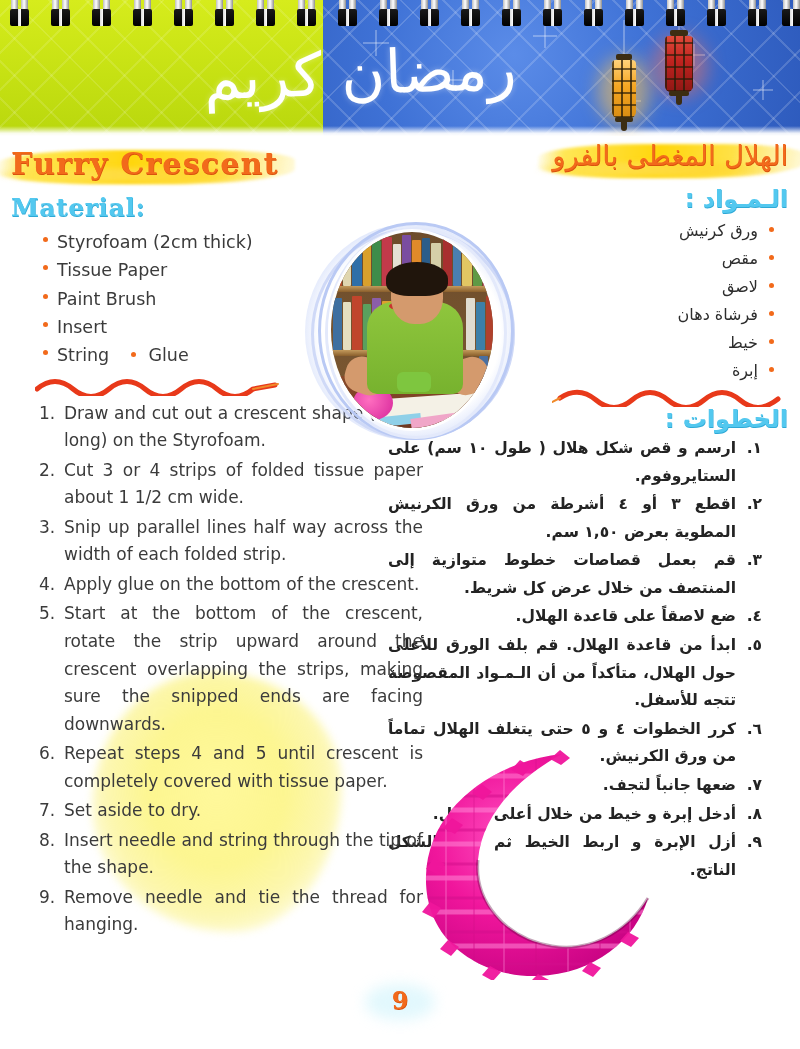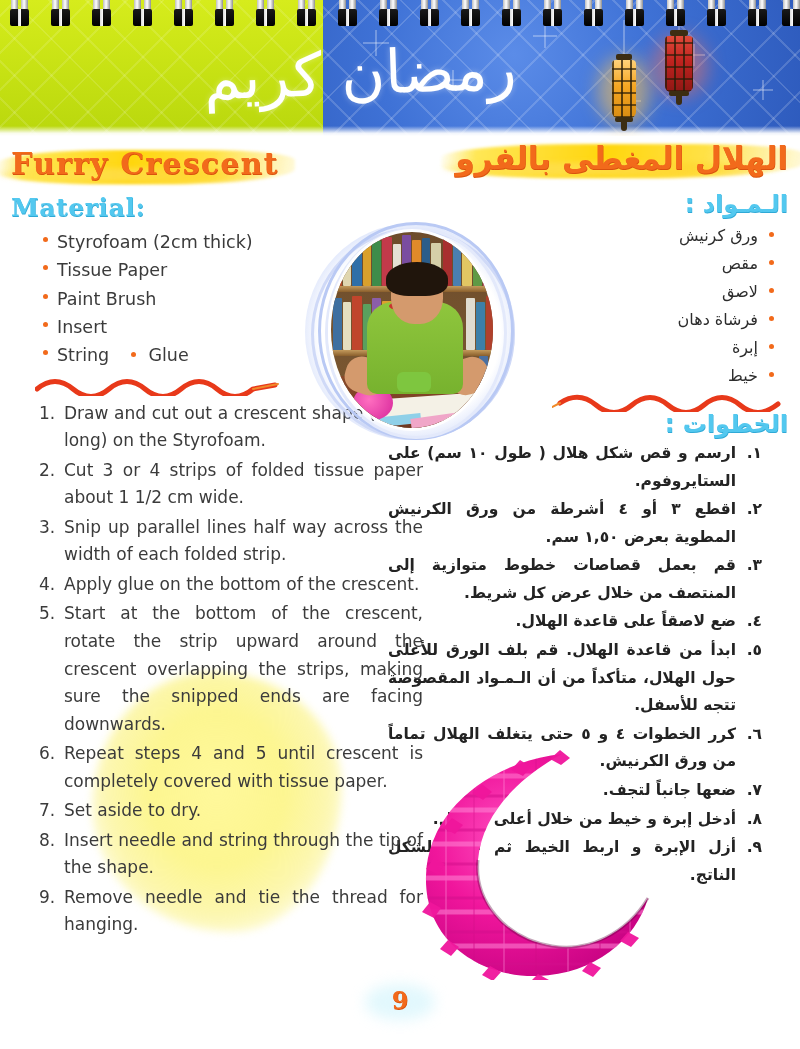--- a/index.html
+++ b/index.html
@@ -85,21 +85,21 @@
     filter:blur(2.5px);border-radius:50%;z-index:0;
   }
   .brush .txt{position:relative;z-index:2;}
 
   .title-en{
     font-size:30px;color:#f26a1b;font-weight:700;letter-spacing:1.2px;
     font-family:"DejaVu Serif","Liberation Serif",serif;
     text-shadow:.5px .5px 0 #d9520d;
   }
   .title-ar{
-    font-size:31px;color:#f26a1b;font-weight:700;
+    font-size:27px;color:#f26a1b;font-weight:400;
     font-family:"DejaVu Sans","Liberation Sans",sans-serif;
     text-shadow:.5px .5px 0 #d9520d;direction:rtl;
   }
   .sub-en{
     font-size:25px;color:#53c8ef;font-weight:700;letter-spacing:.6px;
     font-family:"DejaVu Serif","Liberation Serif",serif;
     text-shadow:.5px .5px 0 #2fa9d6;
   }
   .sub-ar{
     font-size:24px;color:#53c8ef;font-weight:700;direction:rtl;
@@ -416,25 +416,25 @@
       <li>
         <span class="dot"></span>
         <span>لاصق</span>
       </li>
       <li>
         <span class="dot"></span>
         <span>فرشاة دهان</span>
       </li>
       <li>
         <span class="dot"></span>
+        <span>خيط</span>
+      </li>
+      <li>
+        <span class="dot"></span>
         <span>إبرة</span>
-      </li>
-      <li>
-        <span class="dot"></span>
-        <span>خيط</span>
       </li>
     </ul>
 
     <svg class="wave-ar" viewBox="0 0 236 18">
       <path d="M8,9 C20,1 32,1 44,11 S68,21 80,11 S104,1 116,11 S140,21 152,11 S176,1 188,11 S212,21 226,10" fill="none" stroke="#e8391a" stroke-width="5" stroke-linecap="round"></path>
       <path d="M8,9 L0,13" fill="none" stroke="#f08a2a" stroke-width="2" stroke-linecap="round"></path>
     </svg>
 
     <div style="margin-top:-2px;">
       <span class="sub-ar">الخطوات :</span>

